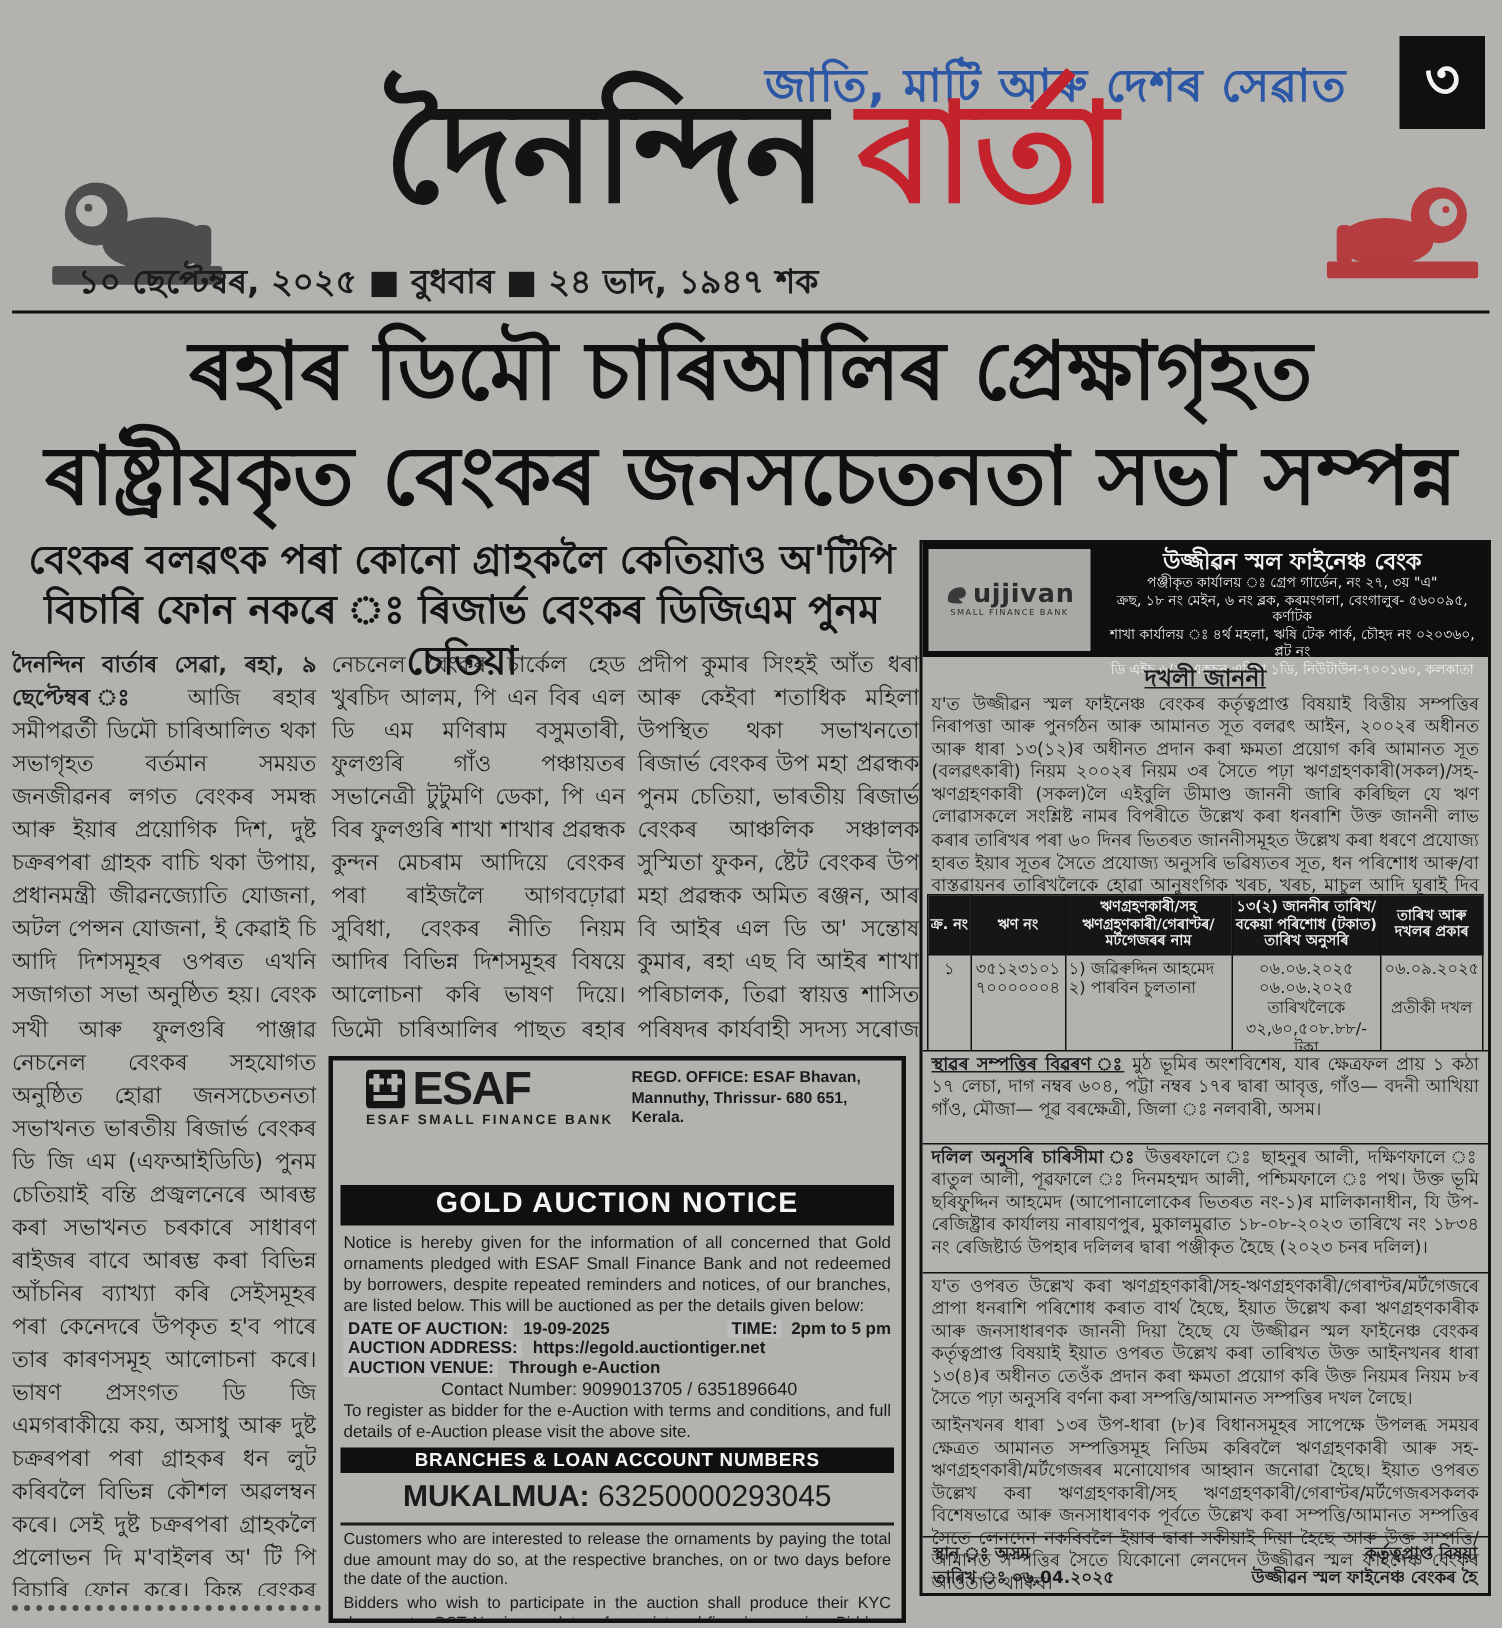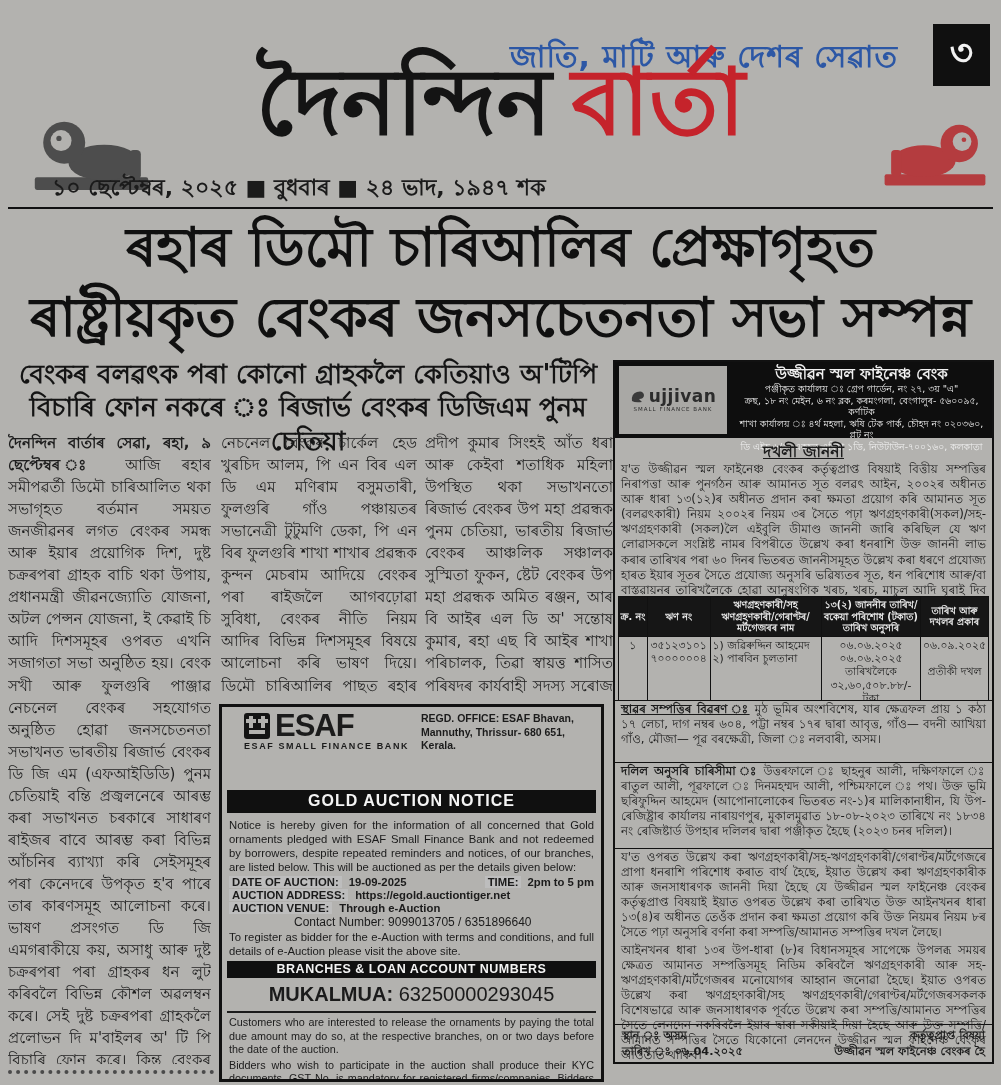--- a/index.html
+++ b/index.html
@@ -42,21 +42,21 @@
 
   
   .esaf{left:219px;top:704px;width:385px;height:378px;border:3px solid #111;
     font-family:"Liberation Sans",sans-serif;overflow:hidden;padding:2px 0;}
   .esaf-header{display:flex;align-items:flex-start;padding:3px 22px 1px;}
   .esaf-logo-row{display:flex;align-items:center;gap:5px;}
   .esaf-logo-text{font-size:31px;font-weight:900;letter-spacing:-1px;line-height:.9;}
   .esaf-logo-sub{font-size:9px;font-weight:bold;letter-spacing:1.6px;margin-top:1px;}
   .esaf-regd{margin-left:auto;width:158px;font-size:10.5px;font-weight:bold;line-height:1.3;}
   .black-bar{background:#101010;color:#f4f4f4;text-align:center;font-weight:bold;margin:2px 5px;}
-  .gold-bar{font-size:16px;letter-spacing:1px;padding:2px 0 3px;margin-top:36px;}
+  .gold-bar{font-size:19px;letter-spacing:1px;padding:2px 0 3px;margin-top:36px;}
   .branches-bar{font-size:12.5px;letter-spacing:.5px;padding:1px 0 2px;}
   .esaf-body{padding:3px 7px 1px;font-size:11.3px;line-height:1.24;text-align:justify;}
   .esaf-row{display:flex;align-items:baseline;padding:1px 7px 0;font-size:11.3px;font-weight:bold;}
   .esaf-lbl{background:#bdbdbd;padding:0 3px;}
   .esaf-val{margin-left:7px;}
   .esaf-time{margin-left:auto;display:flex;gap:6px;}
   .esaf-contact{padding:1px 7px 0 72px;font-size:12px;font-weight:normal;}
   .register-note{padding:2px 7px 1px;font-size:11.3px;line-height:1.22;text-align:justify;}
   .account-line{margin:0 5px;padding:3px 0 5px;text-align:center;font-size:20px;
     border-bottom:2px solid #1b1b1b;}

